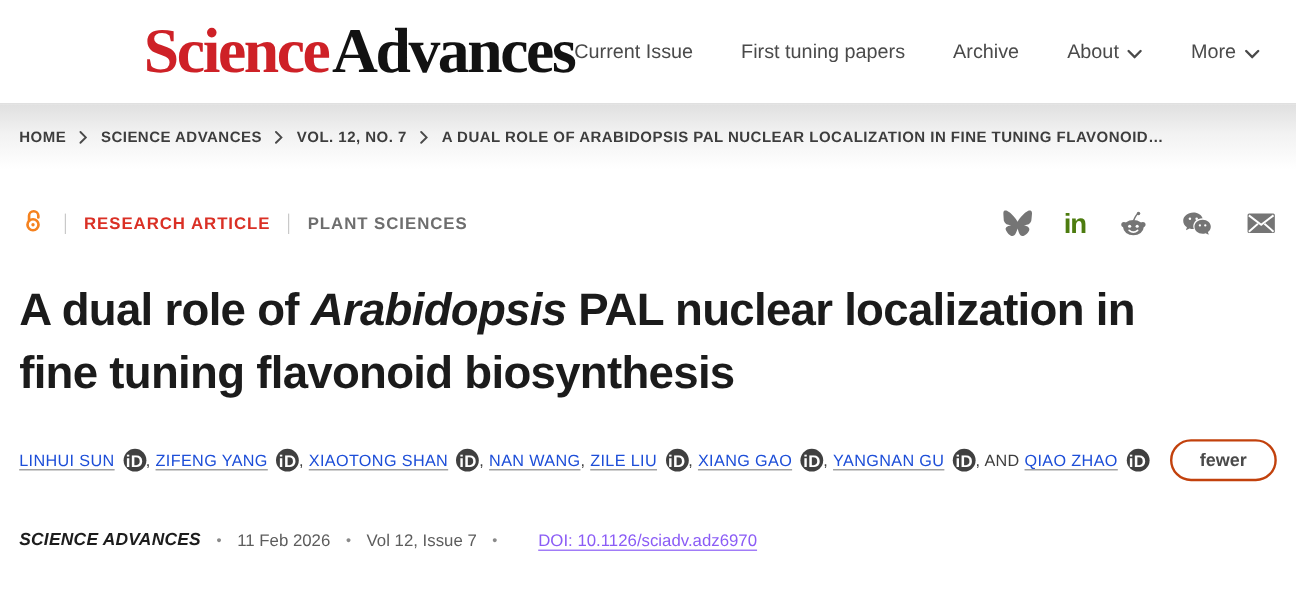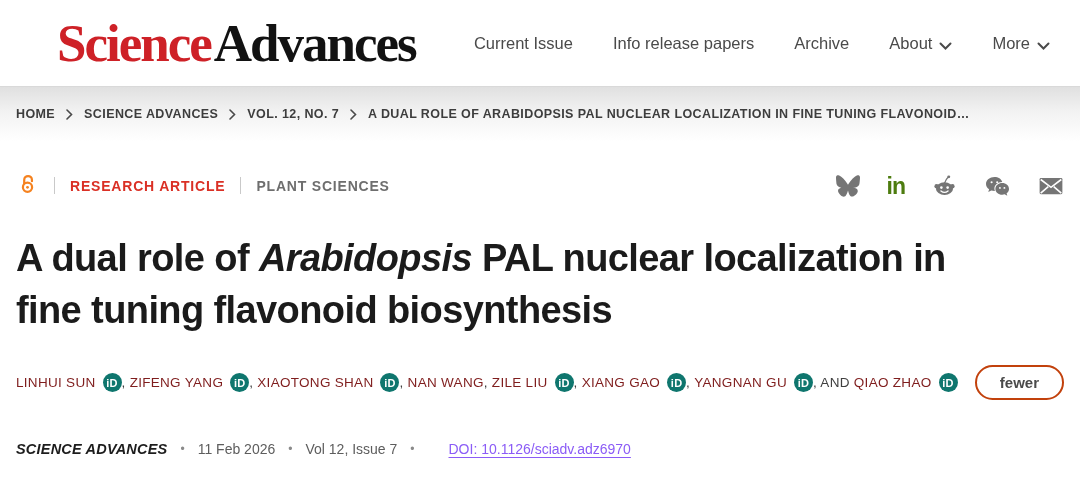--- a/index.html
+++ b/index.html
@@ -6,21 +6,21 @@
   html,body { background:#fff; }
   body {
     width:1080px; height:494px; overflow:hidden;
     font-family:"Liberation Sans", sans-serif;
     color:#222;
   }
 
   
   .site-header{
     height:86px; background:#fff;
-    display:flex; align-items:center; justify-content:space-between;
+    display:flex; align-items:center; justify-content:flex-end;
     padding:0 30px 0 57px;
   }
   .logo{ font-family:"Liberation Serif", serif; font-weight:700;
     font-size:53px; letter-spacing:-2px; line-height:1; cursor:pointer; white-space:nowrap;}
   .logo-red{ color:#CE2127; }
   .logo-black{ color:#121212; margin-left:3px; }
   .main-nav{ display:flex; align-items:center; gap:40px; }
   .nav-item{ display:flex; align-items:center; gap:7px;
     font-size:16.5px; color:#4a4a4a; text-decoration:none; cursor:pointer; white-space:nowrap;}
   .chev{ margin-top:2px; }
@@ -48,24 +48,24 @@
   .share-btn{ cursor:pointer; display:flex; align-items:center; height:24px; }
   .linkedin-txt{ font-size:23px; font-weight:700; color:#4d7c0f; letter-spacing:-1px; line-height:24px;}
 
   .title{ margin-top:33px; font-size:38px; line-height:52px; font-weight:700;
     color:#1b1b1b; letter-spacing:-.6px; max-width:1040px;}
   .title .it{ font-style:italic; }
 
   .authors-row{ margin-top:29px; display:flex; align-items:center; justify-content:space-between; }
   .authors-list{ display:flex; align-items:center; flex-wrap:wrap; font-size:13.5px;
     color:#3f3f3f; letter-spacing:.3px; }
-  .author-link{ color:#7f1d1d; text-underline-offset:3px;
+  .author-link{ color:#1d4ed8; text-decoration:underline; text-underline-offset:3px;
     text-decoration-color:#8b8b8b; cursor:pointer; white-space:nowrap;}
   .orcid{ display:inline-flex; width:19px; height:19px; border-radius:50%;
-    background:#0f766e; color:#fff; font-size:11px; font-weight:700;
+    background:#404040; color:#fff; font-size:14px; font-weight:700;
     align-items:center; justify-content:center; margin-left:7px; cursor:pointer; }
   .sep{ white-space:pre; }
   .fewer-btn{ background:#fff; border:2px solid #c2410c; border-radius:18px;
     padding:7px 23px; font-size:15px; font-weight:700; color:#4a4a4a;
     font-family:"Liberation Sans",sans-serif; cursor:pointer; }
 
   .affil-link{ display:inline-block; margin:15px 0 0 12px; font-size:15.5px;
     color:#3566c4; text-decoration:underline; text-underline-offset:3px; cursor:pointer;}
 
   .bottom-meta{ margin-top:41px; display:flex; align-items:center; gap:13px;
@@ -79,21 +79,21 @@
 
 <header class="site-header">
   <div class="logo">
     <span class="logo-red">Science</span><span class="logo-black">Advances</span>
   </div>
   <nav class="main-nav">
     <a class="nav-item">
         <span>Current Issue</span>
       </a>
     <a class="nav-item">
-        <span>Info release papers</span>
+        <span>First tuning papers</span>
       </a>
     <a class="nav-item">
         <span>Archive</span>
       </a>
     <a class="nav-item">
         <span>About</span>
       <span class="chev"><svg width="13" height="8" viewBox="0 0 13 8">
             <path d="M1.5 1.5l5 5 5-5" stroke="#4a4a4a" stroke-width="2" fill="none" stroke-linecap="round"></path>
           </svg></span>
       </a>

